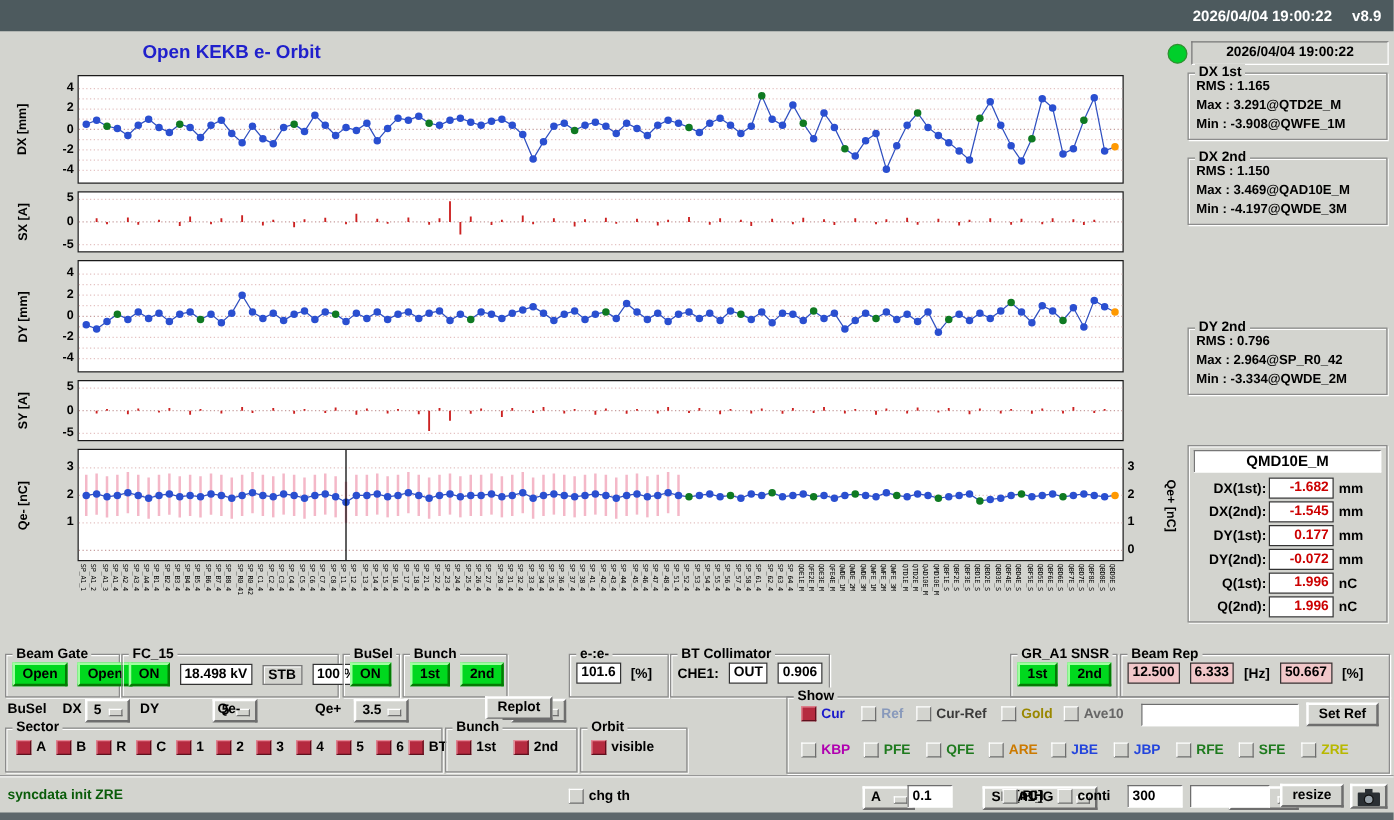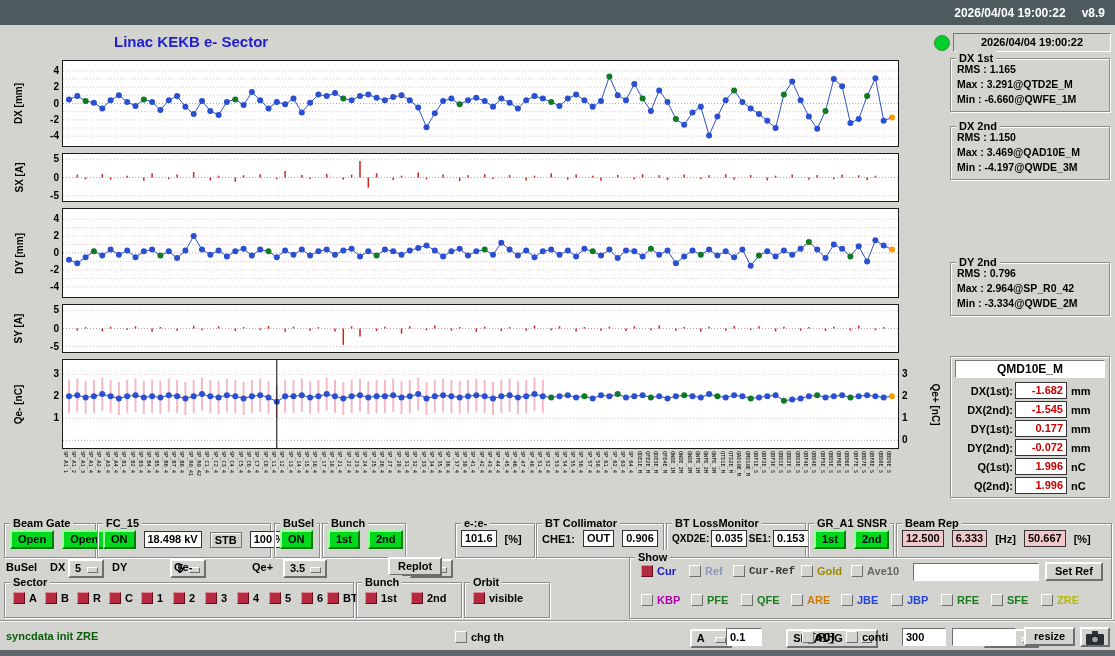--- a/index.html
+++ b/index.html
@@ -54,21 +54,21 @@
 <body>
 
 <div id="app">
 
   
   <div class="tb abs">
     <span>2026/04/04 19:00:22</span>
     <span>v8.9</span>
   </div>
 
-  <div class="pagetitle abs">Linac KEKB e- Sector</div>
+  <div class="pagetitle abs">Open KEKB e- Orbit</div>
   <div class="light abs"></div>
   <div class="datebox abs">2026/04/04 19:00:22</div>
 
   
   <div class="plot" style="left:62px;top:60px;width:835px;height:85px">
     <svg width="835" height="85">
         <line x1="0" x2="835" y1="9.8" y2="9.8" stroke="#e4c2c2" stroke-width="1" stroke-dasharray="1,2"></line>
         <line x1="0" x2="835" y1="18.0" y2="18.0" stroke="#e4c2c2" stroke-width="1" stroke-dasharray="1,2"></line>
         <line x1="0" x2="835" y1="26.2" y2="26.2" stroke="#e4c2c2" stroke-width="1" stroke-dasharray="1,2"></line>
         <line x1="0" x2="835" y1="34.3" y2="34.3" stroke="#e4c2c2" stroke-width="1" stroke-dasharray="1,2"></line>
@@ -789,21 +789,21 @@
       <span style="left: 812.4px;">QBF8E_S</span>
       <span style="left: 820.7px;">QBD8E_S</span>
       <span style="left: 829px;">QBD9E_S</span>
     </div>
 
   
   <div class="grp" style="left:950px;top:58px;width:158px;height:52px">
     <span class="gtitle">DX 1st</span>
     <div class="statline" style="top:4px">RMS : 1.165</div>
     <div class="statline" style="top:19px">Max : 3.291@QTD2E_M</div>
-    <div class="statline" style="top:34px">Min : -6.660@QWFE_1M</div>
+    <div class="statline" style="top:34px">Min : -3.908@QWFE_1M</div>
   </div>
   <div class="grp" style="left:950px;top:126px;width:158px;height:52px">
     <span class="gtitle">DX 2nd</span>
     <div class="statline" style="top:4px">RMS : 1.150</div>
     <div class="statline" style="top:19px">Max : 3.469@QAD10E_M</div>
     <div class="statline" style="top:34px">Min : -4.197@QWDE_3M</div>
   </div>
   <div class="grp" style="left:950px;top:262px;width:158px;height:52px">
     <span class="gtitle">DY 2nd</span>
     <div class="statline" style="top:4px">RMS : 0.796</div>
@@ -882,29 +882,20 @@
       <span class="disp">101.6</span>
       <span class="lbl">[%]</span>
     </div>
   </div>
   <div class="grp" style="left:536px;top:523px;width:126px;height:33px">
     <span class="gtitle">BT Collimator</span>
     <div class="grow">
       <span class="lbl">CHE1:</span>
       <span class="disp">OUT</span>
       <span class="disp">0.906</span>
-    </div>
-  </div>
-  <div class="grp" style="left:666px;top:523px;width:138px;height:33px">
-    <span class="gtitle">BT LossMonitor</span>
-    <div class="grow" style="gap:2px">
-      <span class="lbl" style="font-size:10px">QXD2E:</span>
-      <span class="disp">0.035</span>
-      <span class="lbl" style="font-size:10px">SE1:</span>
-      <span class="disp">0.153</span>
     </div>
   </div>
   <div class="grp" style="left:808px;top:523px;width:84px;height:33px">
     <span class="gtitle">GR_A1 SNSR</span>
     <div class="grow">
       <span class="gbtn">1st</span>
       <span class="gbtn">2nd</span>
     </div>
   </div>
   <div class="grp" style="left:896px;top:523px;width:214px;height:33px">
@@ -936,21 +927,21 @@
     <span class="sitem" style="left:11px;top:7px">
       <span class="cb checked"></span>
       <span class="lbl" style="color: rgb(26, 26, 204);">Cur</span>
     </span>
     <span class="sitem" style="left:59px;top:7px">
       <span class="cb"></span>
       <span class="lbl" style="color: rgb(136, 153, 187);">Ref</span>
     </span>
     <span class="sitem" style="left:103px;top:7px">
       <span class="cb"></span>
-      <span class="lbl" style="color: rgb(58, 58, 58); font-family: Liberation Mono, monospace;">Cur-Ref</span>
+      <span class="lbl" style="color: rgb(58, 58, 58);">Cur-Ref</span>
     </span>
     <span class="sitem" style="left:171px;top:7px">
       <span class="cb"></span>
       <span class="lbl" style="color: rgb(154, 136, 0);">Gold</span>
     </span>
     <span class="sitem" style="left:221px;top:7px">
       <span class="cb"></span>
       <span class="lbl" style="color: rgb(102, 102, 102);">Ave10</span>
     </span>
     <input class="tin" style="position: absolute; left: 283px; top: 5px; width: 126px;">

